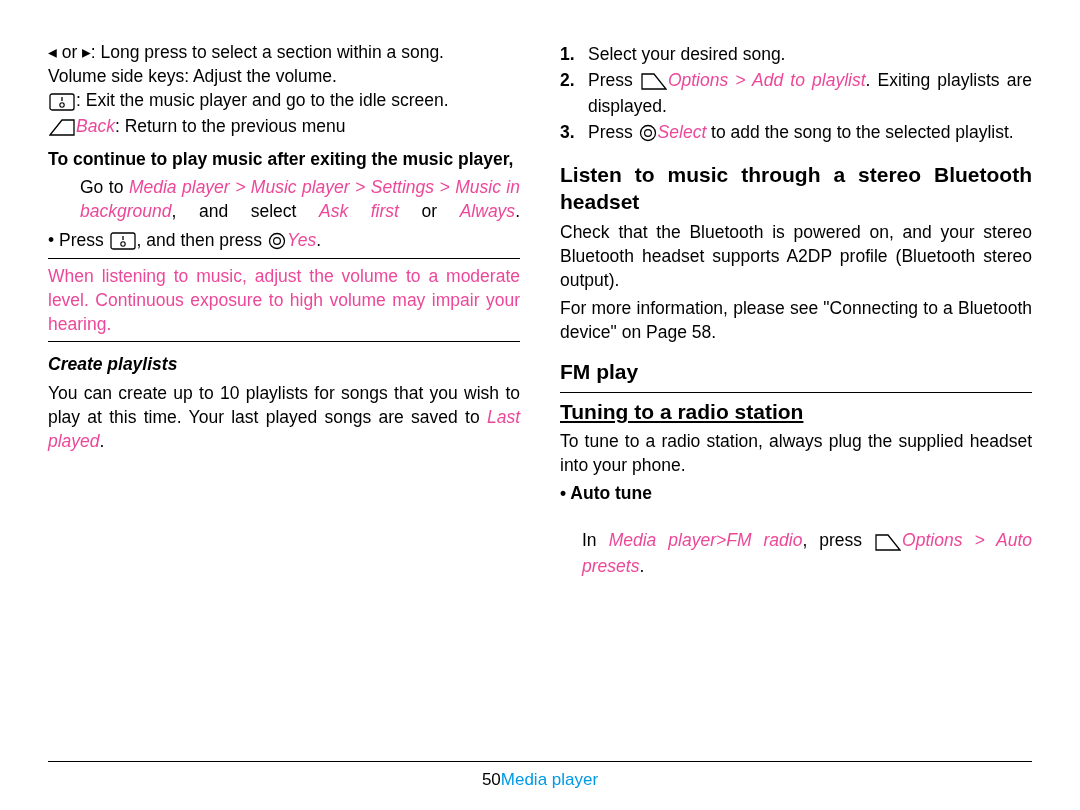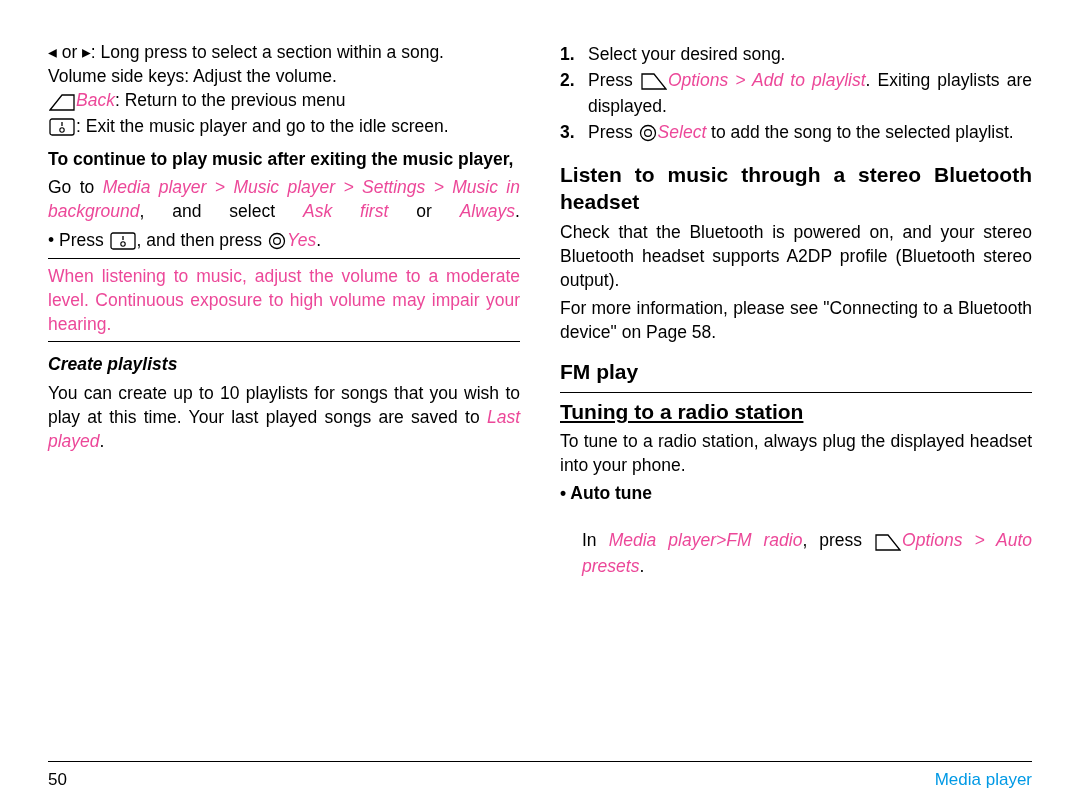--- a/index.html
+++ b/index.html
@@ -39,57 +39,57 @@
   .footer-rule {
     position: absolute;
     left: 48px; right: 48px;
     bottom: 48px;
     border-top: 1.2px solid #000;
   }
   .footer {
     position: absolute;
     left: 48px; right: 48px; bottom: 20px;
     display: flex;
-    justify-content: space-between;
+    justify-content: center;
     font-size: 17px;
   }
   .footer-right { color: #0099e5; }
   .subhead-italic { font-weight: 700; font-style: italic; margin-top: 10px; }
   .bullet-sub { font-weight:700; }
   .indent-in { padding-left: 22px; margin-top: 23px; }
   .para-top { margin-top: 4px; }
   .section-space { margin-top: 8px; }
 </style>
 </head>
 <body>
 
 <div class="columns">
 
   <div class="col">
     <p>◂ or ▸: Long press to select a section within a song.</p>
     <p>Volume side keys: Adjust the volume.</p>
     <p>
       <span class="icon">
         <svg width="26" height="18">
-            <path d="M1 17 L13 2 L25 2 L25 17 Z" fill="none" stroke="#000" stroke-width="1.3"></path>
-          </svg>
-      </span><span class="link">Back</span><span>: Return to the previous menu</span>
-    </p>
-    <p>
-      <span class="icon">
-        <svg width="26" height="18">
             <rect x="1" y="1" width="24" height="16" rx="2" fill="none" stroke="#000" stroke-width="1.3"></rect>
             <circle cx="13" cy="12" r="2.2" fill="none" stroke="#000" stroke-width="1.1"></circle>
             <line x1="13" y1="4" x2="13" y2="8" stroke="#000" stroke-width="1.3"></line>
           </svg>
       </span><span>: Exit the music player and go to the idle screen.</span>
     </p>
+    <p>
+      <span class="icon">
+        <svg width="26" height="18">
+            <path d="M1 17 L13 2 L25 2 L25 17 Z" fill="none" stroke="#000" stroke-width="1.3"></path>
+          </svg>
+      </span><span class="link">Back</span><span>: Return to the previous menu</span>
+    </p>
 
     <p class="heading-bold section-space">To continue to play music after exiting the music player,</p>
-    <p class="para-top" style="text-align-last:justify;">
+    <p class="para-top" style="text-align-last:justify;margin-left:32px;">
       <span>Go to </span><span class="link">Media player &gt; Music player &gt; Settings &gt; Music in background</span><span>, and select </span><span class="link">Ask first</span><span> or </span><span class="link">Always</span><span>.</span>
     </p>
 
     <p class="para-top">
       <span>• Press </span><span class="icon">
         <svg width="26" height="18">
             <rect x="1" y="1" width="24" height="16" rx="2" fill="none" stroke="#000" stroke-width="1.3"></rect>
             <circle cx="13" cy="12" r="2.2" fill="none" stroke="#000" stroke-width="1.1"></circle>
             <line x1="13" y1="4" x2="13" y2="8" stroke="#000" stroke-width="1.3"></line>
           </svg>
@@ -139,21 +139,21 @@
     </div>
 
     <p class="heading-large">Listen to music through a stereo Bluetooth headset</p>
     <p class="para-top">Check that the Bluetooth is powered on, and your stereo Bluetooth headset supports A2DP profile (Bluetooth stereo output).</p>
     <p class="para-top">For more information, please see "Connecting to a Bluetooth device" on Page 58.</p>
 
     <p class="heading-large" style="margin-top:14px;">FM play</p>
 
     <div class="hr" style="margin-top:6px;"></div>
     <p class="heading-large" style="margin-top:2px;text-decoration:underline;">Tuning to a radio station</p>
-    <p class="para-top">To tune to a radio station, always plug the displayed headset into your phone.</p>
+    <p class="para-top">To tune to a radio station, always plug the supplied headset into your phone.</p>
 
     <p class="bullet-sub para-top">• Auto tune</p>
     <p class="indent-in">
       <span>In </span><span class="link">Media player&gt;FM radio</span><span>, press </span><span class="icon">
         <svg width="26" height="18">
             <path d="M1 2 L13 2 L25 17 L1 17 Z" fill="none" stroke="#000" stroke-width="1.3"></path>
           </svg>
       </span><span class="link">Options &gt; Auto presets</span><span>.</span>
     </p>
   </div>

